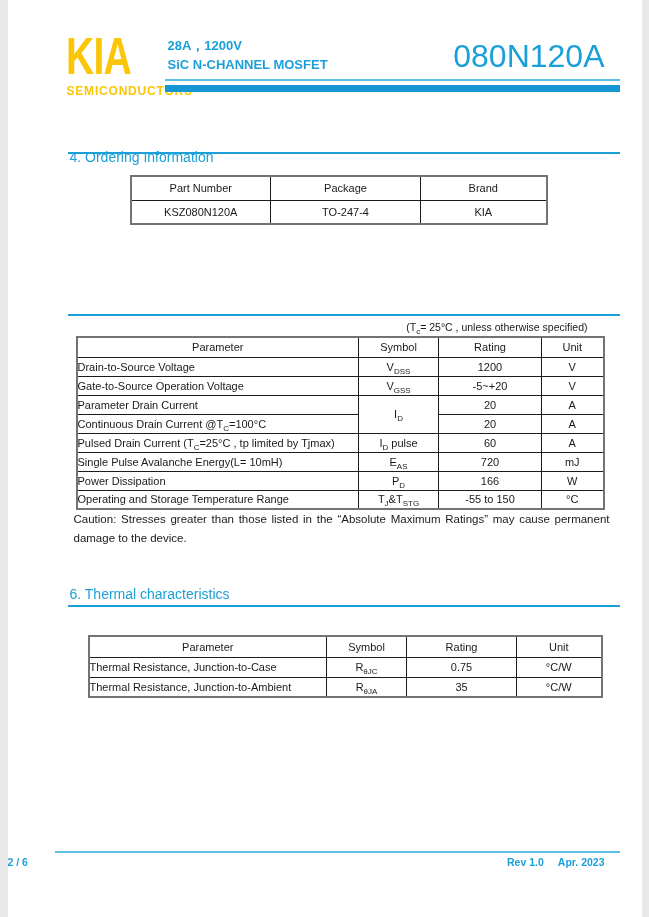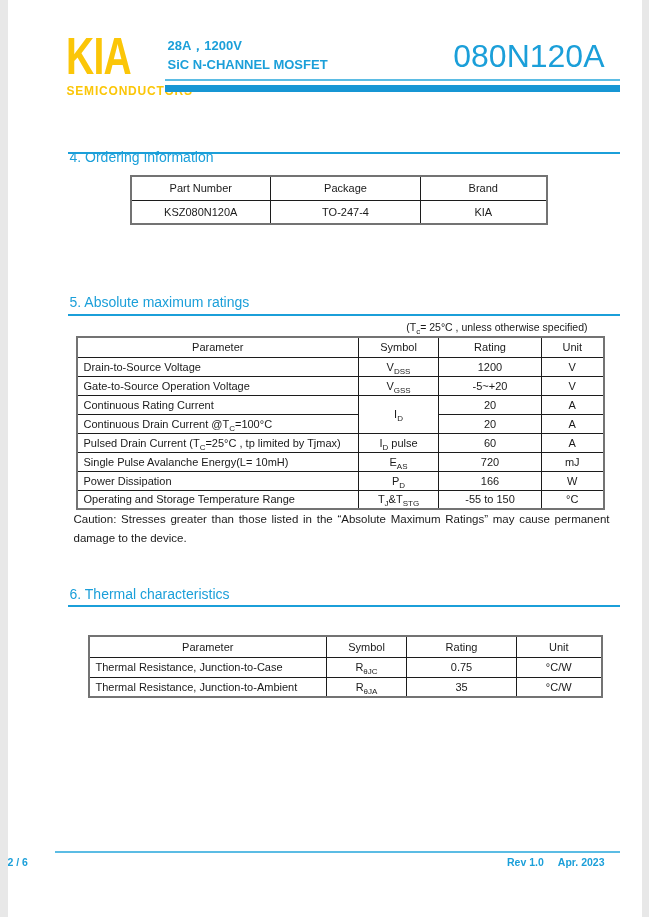--- a/index.html
+++ b/index.html
@@ -33,21 +33,21 @@
   .hdr-rule-thick { left: 157px; top: 85px; width: 455px; height: 7px; background: #1796D4; }
 
   
   .sec-title { color: #1B9FD9; font-size: 14px; font-weight: 400; }
   .sec-rule  { height: 2px; background: #1B9FD9; width: 552px; left: 60px; }
 
   
   table { border-collapse: collapse; table-layout: fixed; }
   table.doc { border: 2px solid #737373; }
   .doc th, .doc td { border: 1px solid #1c1c1c; font-weight: 400; font-size: 11px; text-align: center; vertical-align: middle; overflow: hidden; white-space: nowrap; }
-  .doc td.pl, .doc th.pl { text-align: left; padding-left: 6px; }
+  .doc td.pl, .doc th.pl { text-align: left; padding-left: 0; }
   sub { font-size: 8px; line-height: 0; }
 
   .ordering-table { left: 122px; top: 175px; }
   .ordering-table th, .ordering-table td { height: 24px; }
 
   .amr-note { top: 321px; right: 54px; font-size: 10.5px; color: #1a1a1a; }
   .amr-table { left: 68px; top: 336px; }
   .amr-table th { height: 20px; }
   .amr-table td { height: 19px; }
 
@@ -95,21 +95,20 @@
       <th>Brand</th>
     </tr>
     <tr>
       <td>KSZ080N120A</td>
       <td>TO-247-4</td>
       <td>KIA</td>
     </tr>
   </tbody>
     </table>
 
-  <div class="abs sec-title" style="left:62px; top:294px;">5. Absolute maximum ratings</div>
   <div class="abs sec-rule" style="top:314px;"></div>
 
   <div class="abs amr-note"><span>(T</span><sub>c</sub><span>= 25°C , unless otherwise specified)</span></div>
 
   <table class="abs doc amr-table">
     <colgroup>
         <col style="width:282px">
         <col style="width:80px">
         <col style="width:103px">
         <col style="width:62px">
@@ -127,21 +126,21 @@
       <td>1200</td>
       <td>V</td>
     </tr>
     <tr>
       <td class="pl"><span>Gate-to-Source Operation Voltage</span><sub></sub><span></span></td>
       <td><span>V</span><sub>GSS</sub><span></span><sub></sub></td>
       <td>-5~+20</td>
       <td>V</td>
     </tr>
     <tr>
-      <td class="pl"><span>Continuous Rating Current</span><sub></sub><span></span></td>
+      <td class="pl"><span>Parameter Drain Current</span><sub></sub><span></span></td>
       <td rowspan="2"><span>I</span><sub>D</sub><span></span><sub></sub></td>
       <td>20</td>
       <td>A</td>
     </tr>
     <tr>
       <td class="pl"><span>Continuous Drain Current @T</span><sub>C</sub><span>=100°C</span></td>
       <td>20</td>
       <td>A</td>
     </tr>
     <tr>

